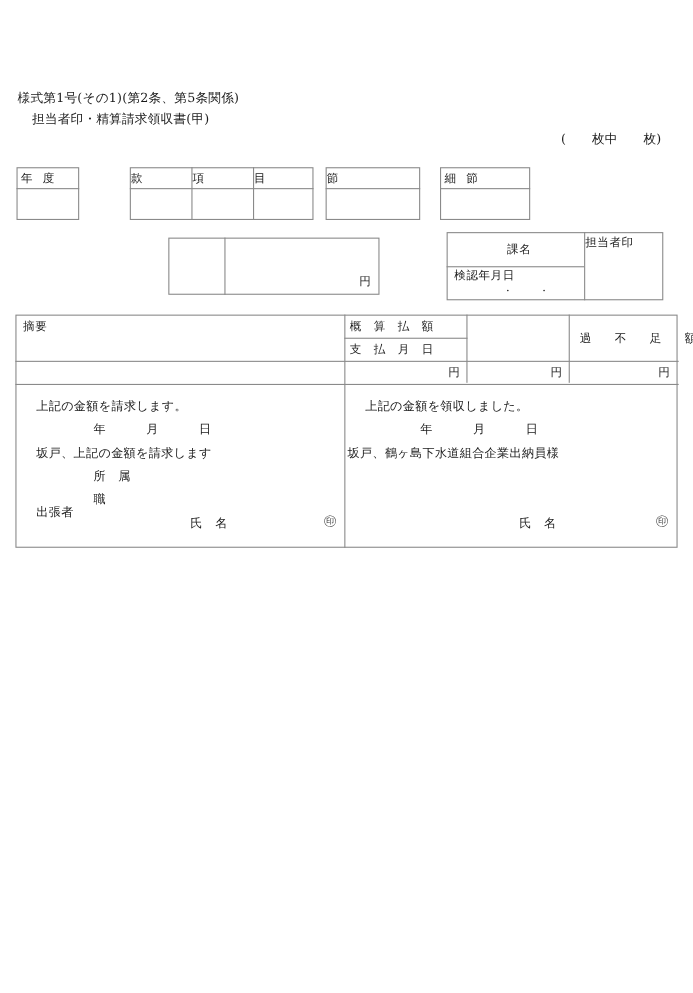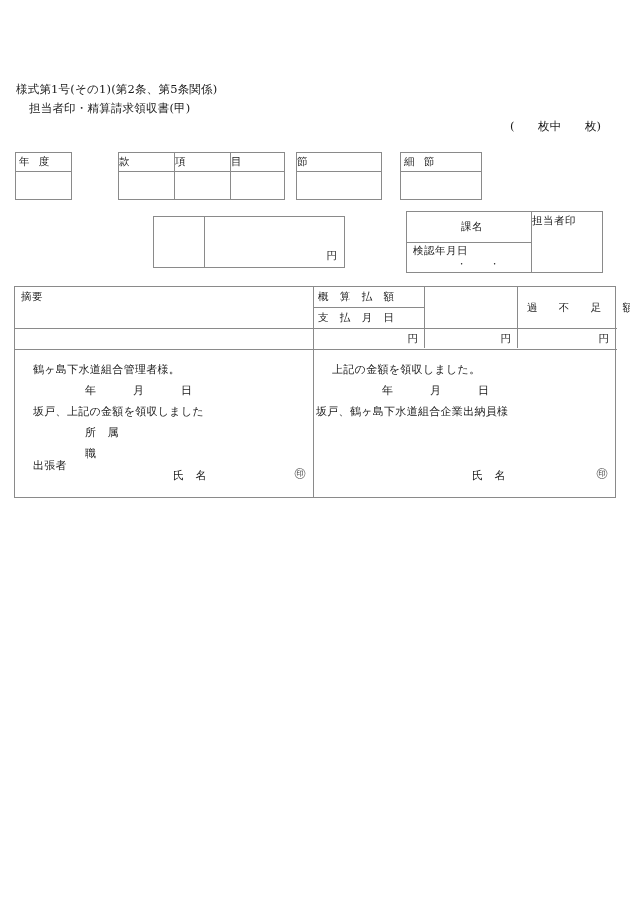--- a/index.html
+++ b/index.html
@@ -241,25 +241,25 @@
 
     <div class="cell" style="left:503px; top:0; width:97px; height:41px;">
       <span class="th-wide2">過 不 足 額</span>
     </div>
     <div class="cell" style="left:503px; top:42px; width:97px; height:20px; justify-content:flex-end; padding-right:6px; font-size:10.5px;">
       <span></span>
       <span style="margin-left:2px;">円</span>
     </div>
 
     <div style="position:absolute; left:0; top:63px; width:298px; height:148px;">
-      <div class="stmt" style="left:18px; top:12px;">鶴ヶ島下水道組合管理者様。</div>
+      <div class="stmt" style="left:18px; top:12px;">上記の金額を請求します。</div>
       <div class="stmt sp-ymd" style="left:70px; top:33px; letter-spacing:1px;">
         <span>年　　　月　　　日</span>
       </div>
-      <div class="stmt" style="left:18px; top:54px;">坂戸、上記の金額を領収しました</div>
+      <div class="stmt" style="left:18px; top:54px;">坂戸、上記の金額を請求します</div>
       <div class="stmt" style="left:70px; top:75px;">所　属</div>
       <div class="stmt" style="left:125px; top:75px;"></div>
       <div class="stmt" style="left:18px; top:108px;">出張者</div>
       <div class="stmt" style="left:70px; top:96px;">職</div>
       <div class="stmt" style="left:100px; top:96px;"></div>
       <div class="stmt" style="left:158px; top:118px;">氏　名</div>
       <div class="stmt" style="left:210px; top:118px; width:65px;"></div>
       <div class="seal" style="left:279px; top:117px;">㊞</div>
     </div>
 

